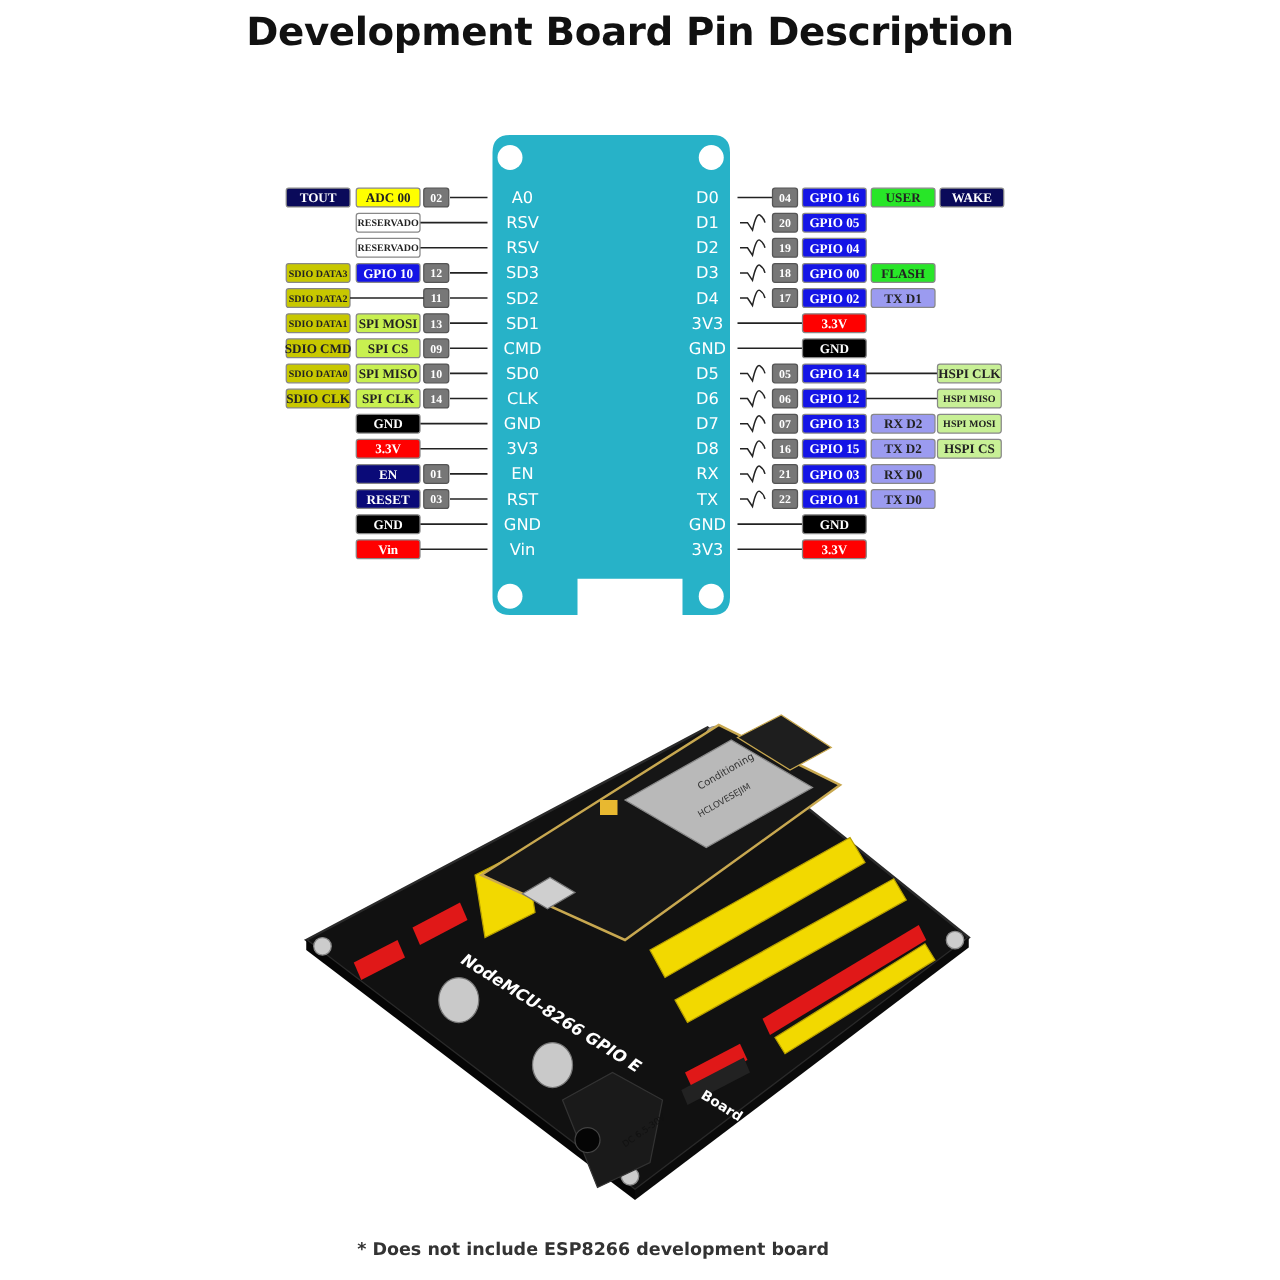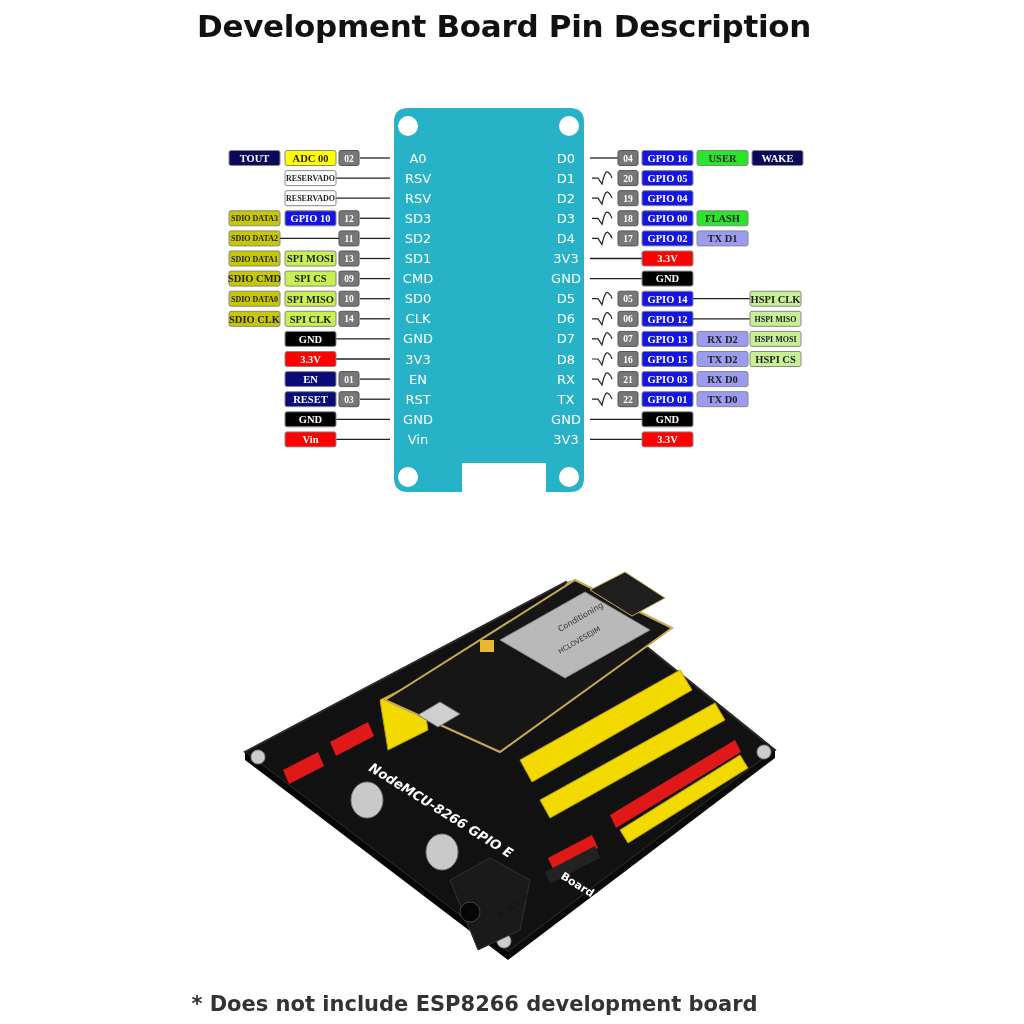--- a/index.html
+++ b/index.html
@@ -1,18 +1,18 @@
 <!DOCTYPE html>
 <html><head>
 <meta charset="utf-8">
 <style>
   html,body{margin:0;padding:0;background:#ffffff;}
   body{width:1024px;height:1024px;position:relative;overflow:hidden;font-family:"DejaVu Sans",sans-serif;}
   .title{position:absolute;left:0;width:1008px;top:8px;text-align:center;font-family:"DejaVu Sans",sans-serif;font-weight:bold;font-size:31px;color:#111;letter-spacing:-0.3px;}
-  .footnote{position:absolute;left:0;width:949px;top:992px;text-align:center;font-family:"DejaVu Sans",sans-serif;font-weight:bold;font-size:21px;color:#333;}
+  .footnote{position:absolute;left:0;width:949px;top:992px;text-align:center;font-family:"DejaVu Sans",sans-serif;font-weight:bold;font-size:14px;color:#333;}
   #diagram{position:absolute;left:0;top:0;}
   .board-label{font-family:"DejaVu Sans",sans-serif;font-size:13px;fill:#ffffff;}
   .tag-text{font-family:"Liberation Serif",serif;font-weight:bold;font-size:10.5px;}
   .tag-text.small{font-size:8px;}
   .num-text{font-family:"Liberation Serif",serif;font-weight:bold;font-size:9.5px;fill:#ffffff;}
 </style>
 </head>
 <body>
 
 <div class="title">Development Board Pin Description</div>

